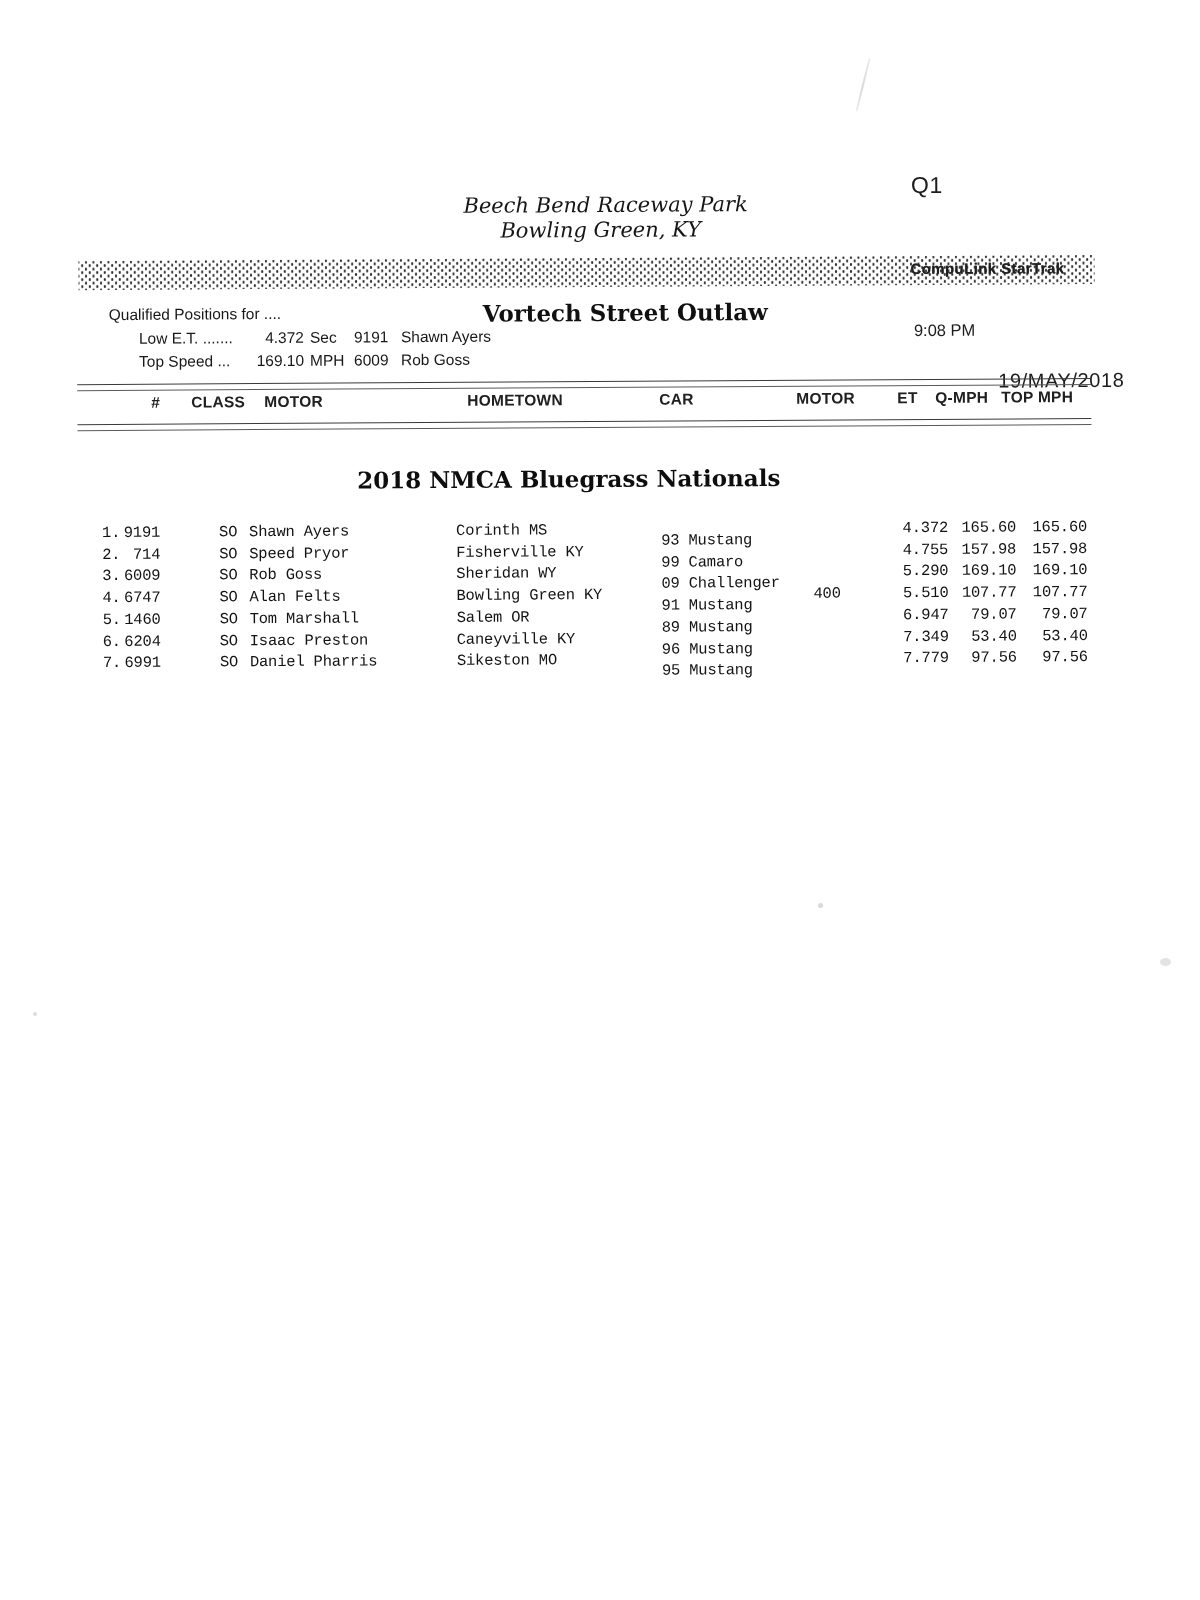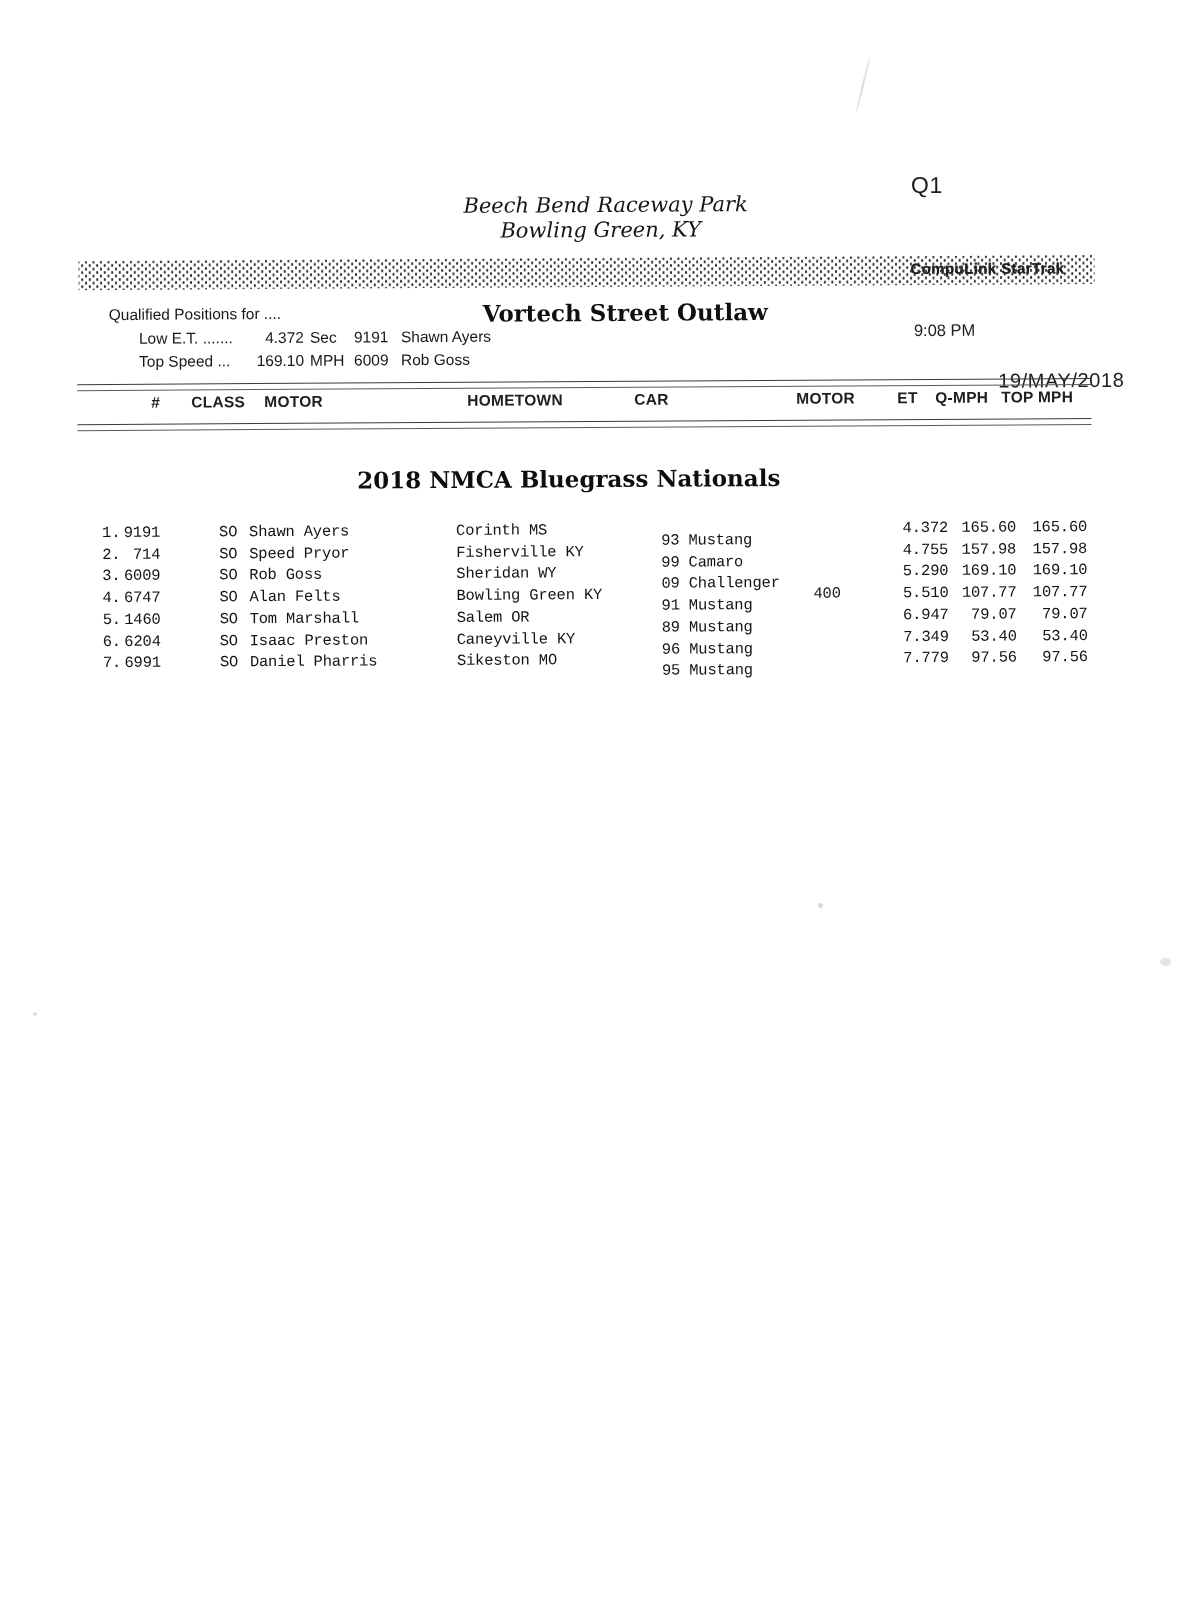--- a/index.html
+++ b/index.html
@@ -121,21 +121,21 @@
     </div>
 
     <div class="rule dark" style="top:384px;"></div>
     <div class="rule lite" style="top:389.5px;"></div>
 
     <div class="colhead" id="colhead">
         <span style="left: 152px;">#</span>
         <span style="left: 192px;">CLASS</span>
         <span style="left: 265px;">MOTOR</span>
         <span style="left: 468px;">HOMETOWN</span>
-        <span style="left: 635px;">CAR</span>
+        <span style="left: 660px;">CAR</span>
         <span style="left: 797px;">MOTOR</span>
         <span style="left: 898px;">ET</span>
         <span style="left: 936px;">Q-MPH</span>
         <span style="left: 1002px;">TOP MPH</span>
       </div>
 
     <div class="rule dark" style="top:424px;"></div>
     <div class="rule lite" style="top:429.5px;"></div>
 
     <div class="abs eventtitle">2018 NMCA Bluegrass Nationals</div>

